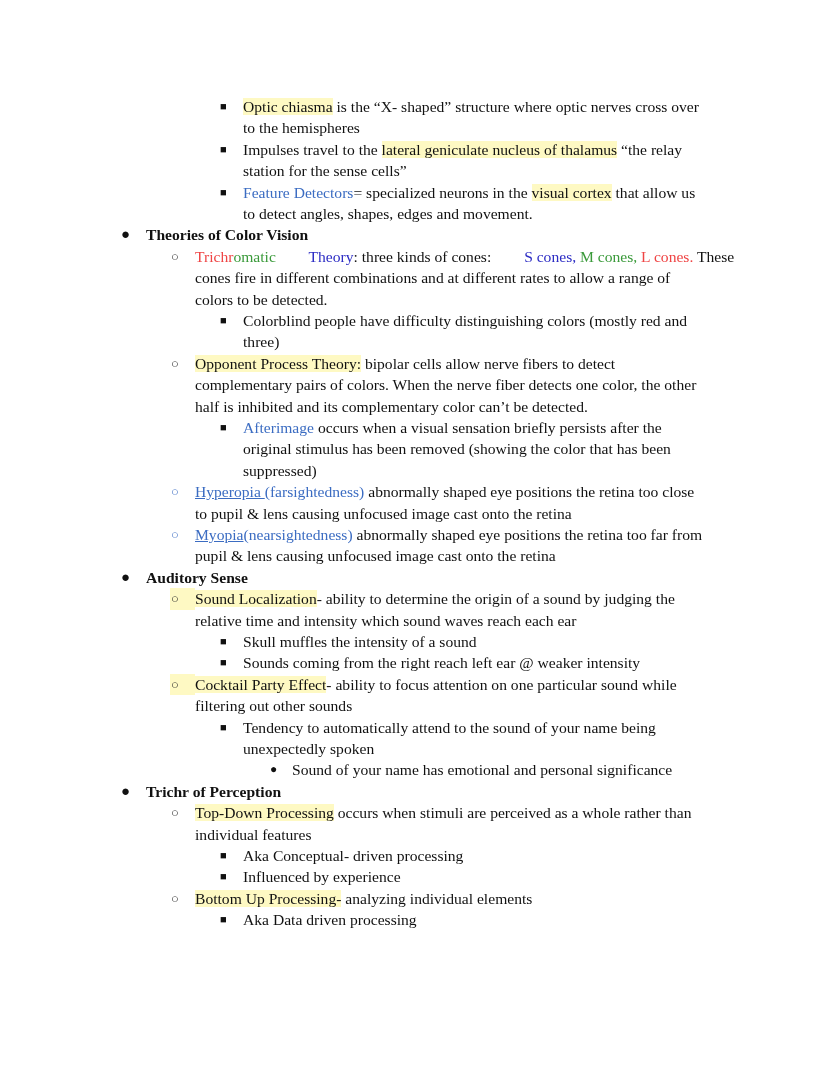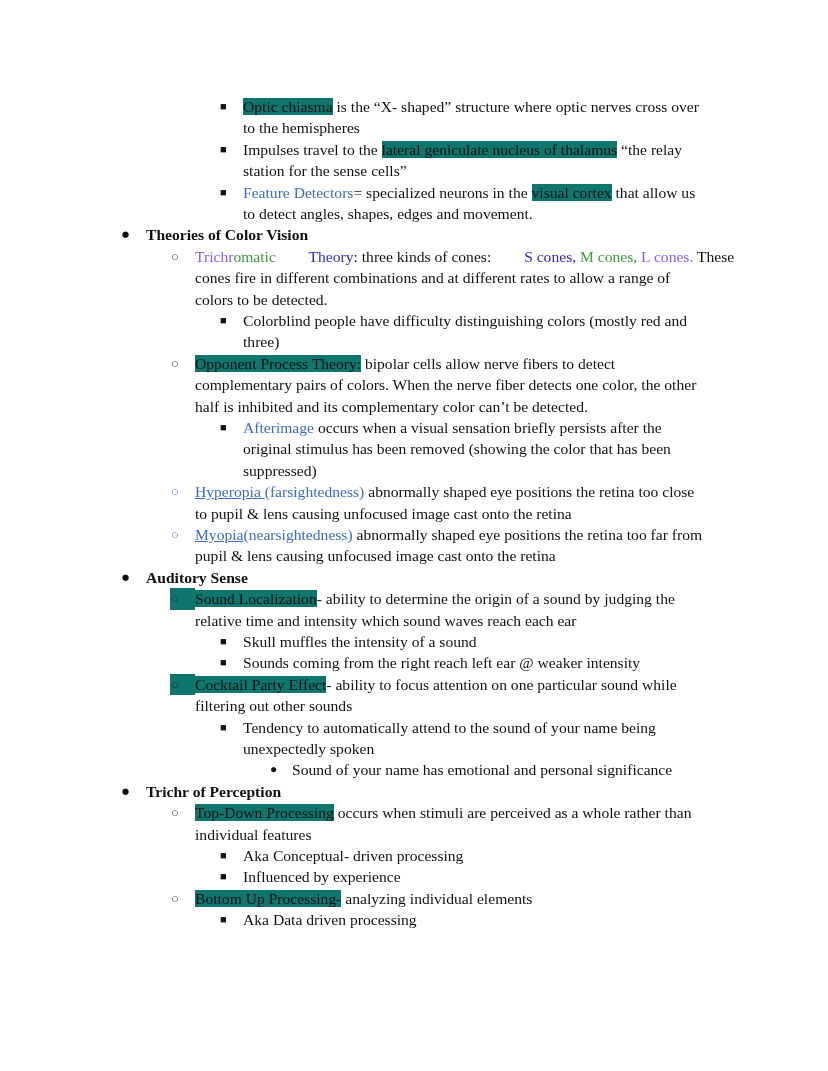--- a/index.html
+++ b/index.html
@@ -7,24 +7,24 @@
     width: 828px; height: 1071px; position: relative; overflow: hidden;
     font-family: "Liberation Serif", serif; font-size: 15.6px; color: #111;
   }
   .page { position: absolute; left: 0; top: 96px; width: 828px; }
   .line { position: absolute; line-height: 21.4px; white-space: nowrap; }
   .bullet { position: absolute; line-height: 21.4px; font-size: 15px; }
   .b-disc { font-size: 15px; }
   .b-circle { font-size: 13px; color: #222; }
   .b-square { font-size: 11px; }
   .bold { font-weight: bold; }
-  .hl { background: #0f766e; }
+  .hl { background: #fef9c3; }
   .blue { color: #3b6cc2; }
   .ulink { color: #3b6cc2; text-decoration: underline; }
-  .red { color: #8b5cf6; }
+  .red { color: #ef4444; }
   .green { color: #3a9a3a; }
   .navy { color: #2c2cc4; margin-left: 29px; }
 </style>
 </head>
 <body>
 
 <div class="page">
 
   <span class="bullet b-square" style="left:220px;top:0px">■</span>
   <div class="line" style="left:243px;top:0px">

